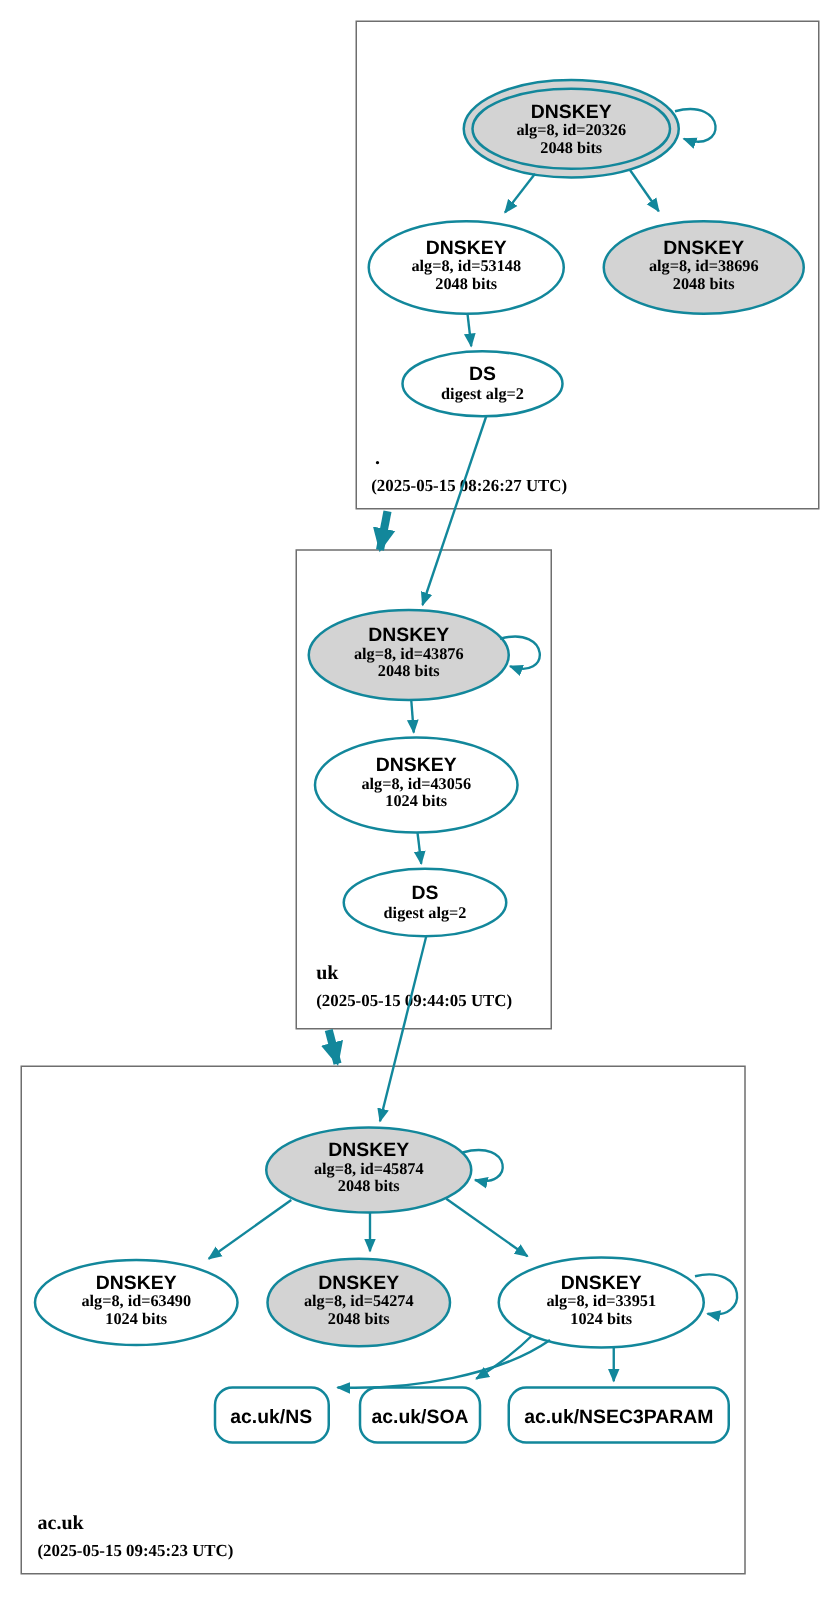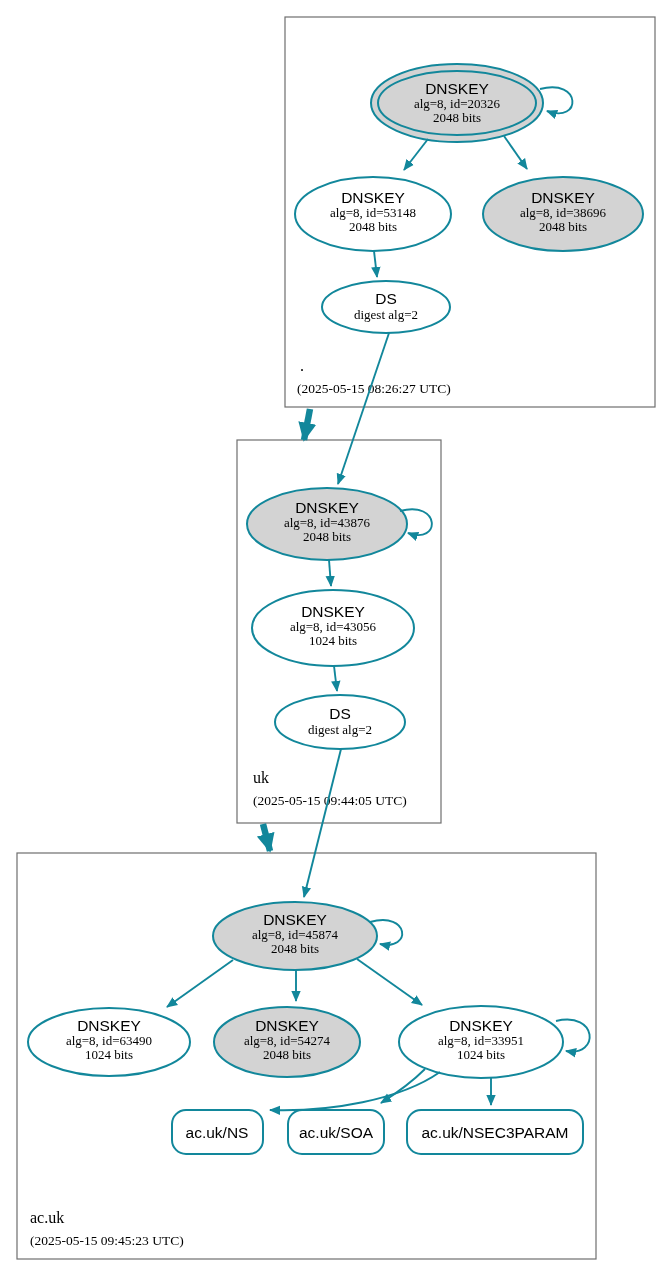--- a/index.html
+++ b/index.html
@@ -1,16 +1,16 @@
 <!DOCTYPE html>
 <html><head>
 <meta charset="utf-8">
 <style>
   html,body{margin:0;padding:0;background:#ffffff;}
-  .stage{position:relative;width:594px;height:1278px;background:#ffffff;}
+  .stage{position:relative;width:594px;height:1278px;background:#ffffff;font-weight:bold;}
   svg{display:block;}
   .zonebox{fill:#ffffff;stroke:#6e6e6e;stroke-width:1.2;}
   .node{stroke:#12879b;stroke-width:2;}
   .node.white{fill:#ffffff;}
   .node.gray{fill:#d3d3d3;}
   .node.inner{fill:none;}
   .rrset{fill:#ffffff;stroke:#12879b;stroke-width:2;}
   .edge{fill:none;stroke:#12879b;stroke-width:1.9;}
   .edge.thick{stroke-width:6.5;}
   .node-title{font-family:"Liberation Sans",sans-serif;font-size:15.5px;fill:#000;text-anchor:middle;}

